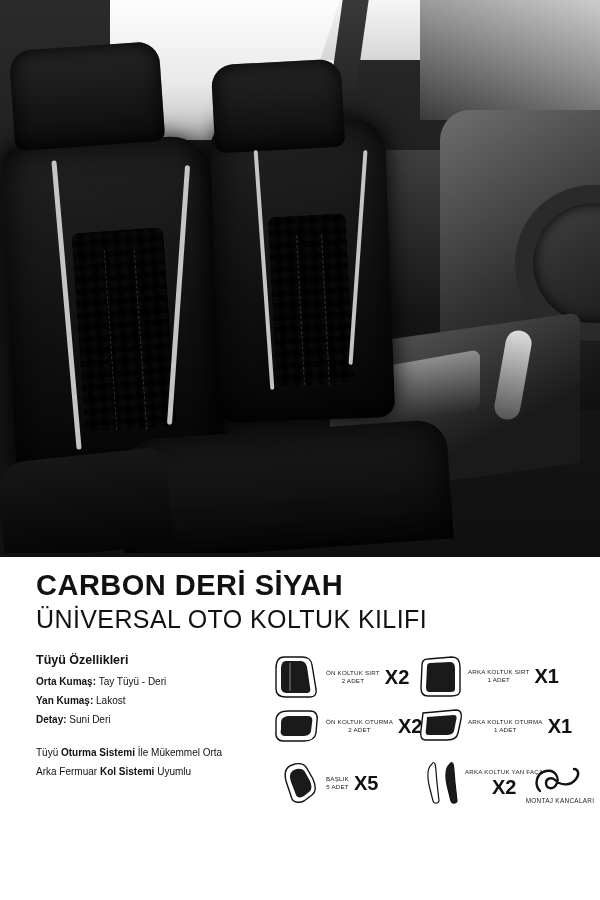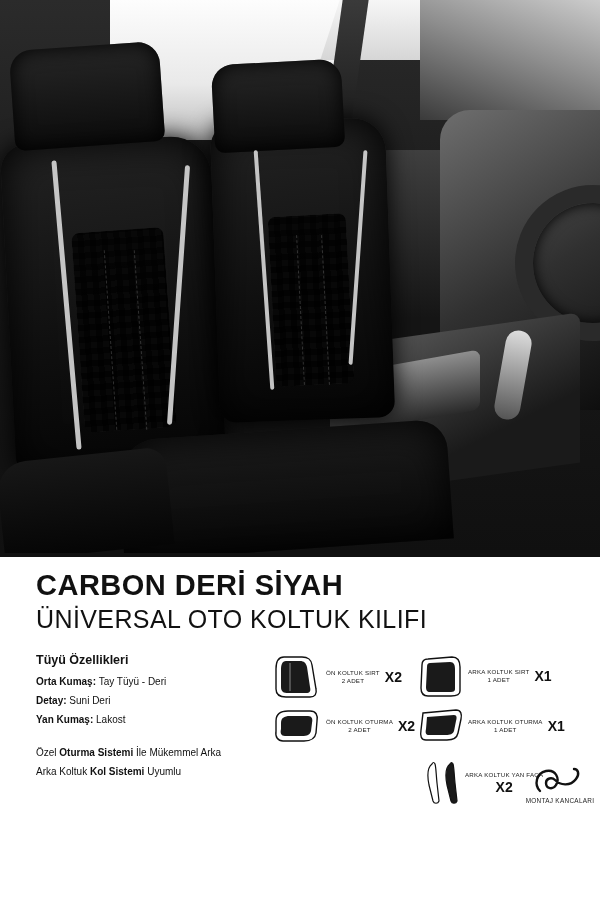--- a/index.html
+++ b/index.html
@@ -141,21 +141,21 @@
   .spec-row{font-size:10px;line-height:19px;}
   .spec-row b{font-weight:bold;}
   .gap{height:14px;}
 
   
   .icons{position:absolute;left:270px;top:100px;width:320px;height:230px;}
   .icon-cell{position:absolute;}
   .cap{
     font-size:6.2px;color:#222;text-align:center;line-height:8px;letter-spacing:.2px;
   }
-  .qty{font-size:14px;font-weight:bold;color:#111;}
+  .qty{font-size:20px;font-weight:bold;color:#111;}
   .row{display:flex;align-items:center;}
   svg{display:block;}
   .mk-label{font-size:6.4px;color:#222;text-align:center;letter-spacing:.3px;margin-top:2px;}
 </style>
 </head>
 <body>
 
 <div class="page">
 
   <div class="photo">
@@ -199,35 +199,35 @@
     <div class="title">CARBON DERİ SİYAH</div>
     <div class="subtitle">ÜNİVERSAL OTO KOLTUK KILIFI</div>
 
     <div class="specs">
       <div class="spec-head">Tüyü Özellikleri</div>
       <div class="spec-row">
         <b>Orta Kumaş:</b>
         <span>Tay Tüyü - Deri</span>
       </div>
       <div class="spec-row">
+        <b>Yan Kumaş:</b>
+        <span>Lakost</span>
+      </div>
+      <div class="spec-row">
         <b>Detay:</b>
         <span>Suni Deri</span>
       </div>
-      <div class="spec-row">
-        <b>Yan Kumaş:</b>
-        <span>Lakost</span>
-      </div>
 
       <div class="gap"></div>
 
       <div class="spec-row">
-        <span>Özel </span><b>Oturma Sistemi</b><span> İle Mükemmel Arka</span>
-      </div>
-      <div class="spec-row">
-        <span>Arka Koltuk </span><b>Kol Sistemi</b><span> Uyumlu</span>
+        <span>Tüyü </span><b>Oturma Sistemi</b><span> İle Mükemmel Orta</span>
+      </div>
+      <div class="spec-row">
+        <span>Arka Fermuar </span><b>Kol Sistemi</b><span> Uyumlu</span>
       </div>
     </div>
 
     <div class="icons">
 
       <div class="icon-cell row" style="left:0px;top:0px;">
         <svg width="52" height="48" viewBox="0 0 52 48">
           <path d="M14 4 C8 4 6 9 6 16 L6 36 C6 42 10 44 16 44 L40 44 C45 44 47 41 46 36 L42 12 C41 6 38 4 32 4 Z" fill="#fff" stroke="#111" stroke-width="1.4"></path>
           <path d="M16 8 C12 8 11 12 11 17 L11 34 C11 39 14 40 18 40 L36 40 C40 40 41 38 40 34 L37 14 C36 10 34 8 30 8 Z" fill="#1a1a1a"></path>
           <path d="M20 10 L20 38" stroke="#888" stroke-width="1"></path>
@@ -244,20 +244,31 @@
           <path d="M6 16 C6 9 10 6 18 6 L40 6 C46 6 48 10 47 16 L46 28 C45 34 41 36 34 36 L13 36 C8 36 5 32 6 26 Z" fill="#fff" stroke="#111" stroke-width="1.4"></path>
           <path d="M11 18 C11 13 14 11 20 11 L38 11 C42 11 43 14 42 18 L41 26 C40 30 37 31 32 31 L15 31 C11 31 10 28 11 24 Z" fill="#1a1a1a"></path>
         </svg>
         <div style="margin-left:4px;">
           <div class="cap">ÖN KOLTUK OTURMA</div>
           <div class="cap small">2 ADET</div>
         </div>
         <div class="qty" style="margin-left:5px;">X2</div>
       </div>
 
+      <div class="icon-cell row" style="left:8px;top:108px;">
+        <svg width="44" height="44" viewBox="0 0 44 44">
+          <path d="M14 4 C8 6 6 12 8 20 L14 38 C16 42 22 42 26 40 L34 34 C38 31 38 25 35 18 L28 6 C25 2 19 2 14 4 Z" fill="#fff" stroke="#111" stroke-width="1.4"></path>
+          <path d="M16 9 C12 11 11 15 13 21 L18 34 C19 37 23 37 26 35 L31 31 C34 29 34 25 32 20 L27 11 C25 7 20 7 16 9 Z" fill="#1a1a1a"></path>
+        </svg>
+        <div style="margin-left:4px;">
+          <div class="cap">BAŞLIK</div>
+          <div class="cap small">5 ADET</div>
+        </div>
+        <div class="qty" style="margin-left:5px;">X5</div>
+      </div>
 
       <div class="icon-cell row" style="left:148px;top:0px;">
         <svg width="46" height="46" viewBox="0 0 46 46">
           <path d="M10 6 L34 4 C40 4 42 8 42 14 L42 38 C42 42 38 43 33 43 L10 43 C5 43 3 40 3 35 L4 12 C4 8 6 6 10 6 Z" fill="#fff" stroke="#111" stroke-width="1.4"></path>
           <path d="M12 10 L32 9 C36 9 37 12 37 16 L37 36 C37 39 34 39 31 39 L12 39 C9 39 8 37 8 34 L9 14 C9 11 10 10 12 10 Z" fill="#1a1a1a"></path>
         </svg>
         <div style="margin-left:4px;">
           <div class="cap">ARKA KOLTUK SIRT</div>
           <div class="cap small">1 ADET</div>
         </div>

